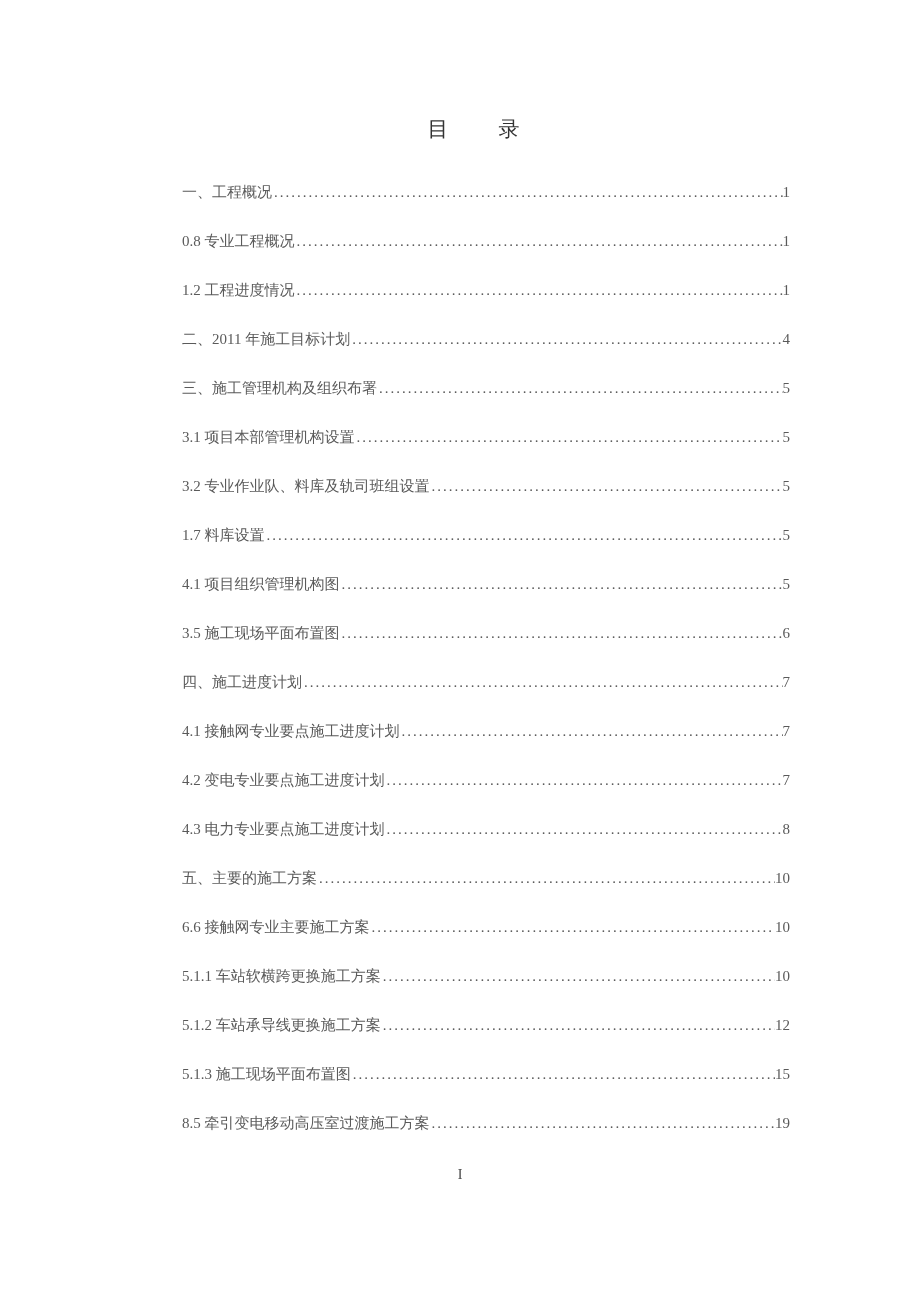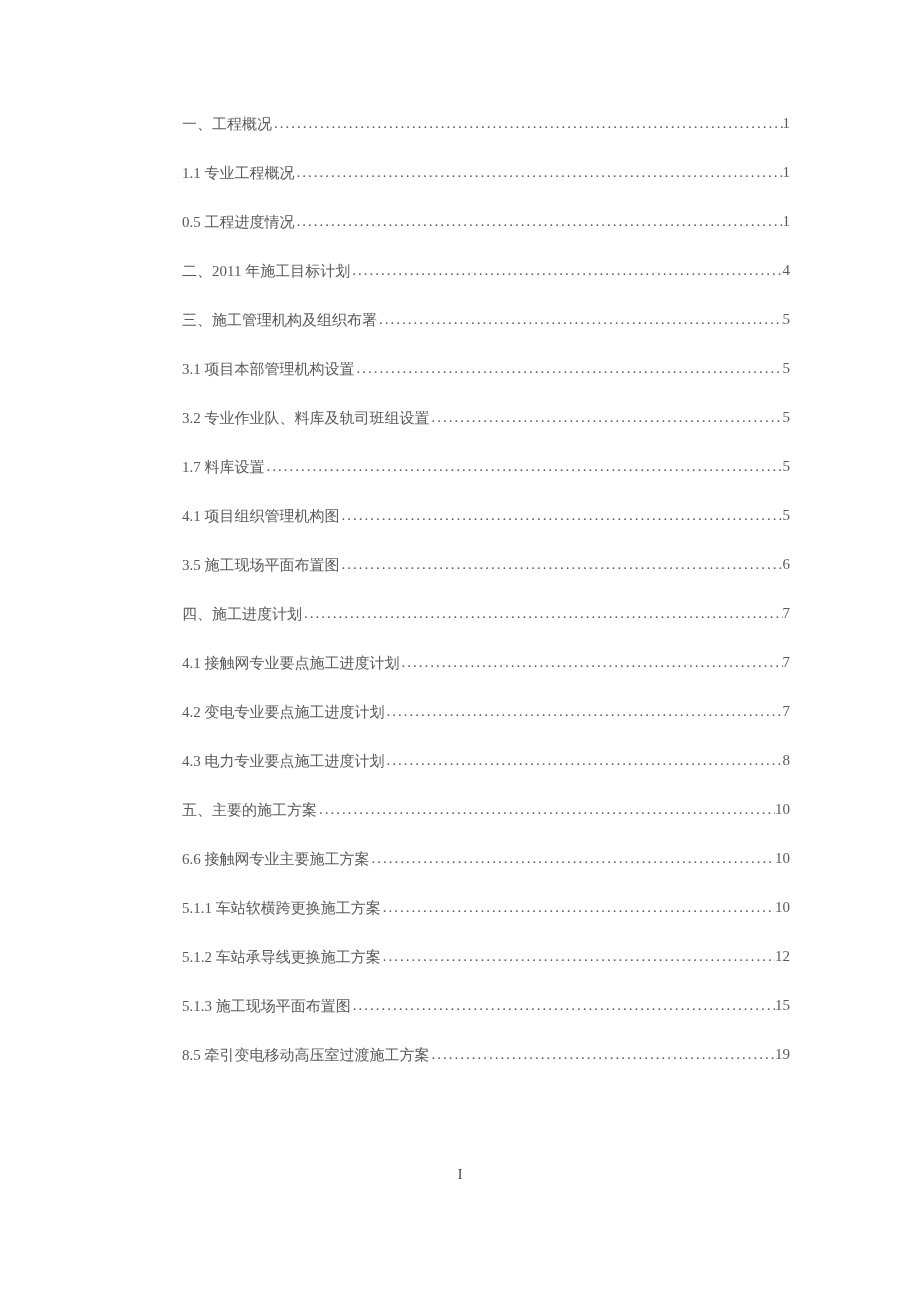--- a/index.html
+++ b/index.html
@@ -25,21 +25,21 @@
       margin-bottom: 40px;
       padding-left: 25px;
     }
     .toc-list {
       display: flex;
       flex-direction: column;
       gap: 30px;
     }
     .toc-entry {
       display: flex;
-      align-items: flex-start;
+      align-items: center;
       font-size: 15px;
       color: #5a5a5a;
       white-space: nowrap;
       overflow: hidden;
     }
     .toc-label {
       flex-shrink: 0;
     }
     .toc-dots {
       flex: 1;
@@ -58,33 +58,34 @@
       transform: translateX(-50%);
       top: 1167px;
       font-size: 14px;
       color: #444;
     }
   </style>
 </head>
 <body>
 
 <div class="page">
+  <div class="toc-title">目录</div>
   <div class="toc-list">
       <div class="toc-entry">
         <span class="toc-label">一、工程概况 </span>
         <span class="toc-dots">........................................................................................................................................................................................................</span>
         <span class="toc-page">1</span>
       </div>
       <div class="toc-entry">
-        <span class="toc-label">1.1  专业工程概况 </span>
+        <span class="toc-label">0.8  专业工程概况 </span>
         <span class="toc-dots">........................................................................................................................................................................................................</span>
         <span class="toc-page">1</span>
       </div>
       <div class="toc-entry">
-        <span class="toc-label">0.5 工程进度情况 </span>
+        <span class="toc-label">1.2 工程进度情况 </span>
         <span class="toc-dots">........................................................................................................................................................................................................</span>
         <span class="toc-page">1</span>
       </div>
       <div class="toc-entry">
         <span class="toc-label">二、2011 年施工目标计划 </span>
         <span class="toc-dots">........................................................................................................................................................................................................</span>
         <span class="toc-page">4</span>
       </div>
       <div class="toc-entry">
         <span class="toc-label">三、施工管理机构及组织布署 </span>

